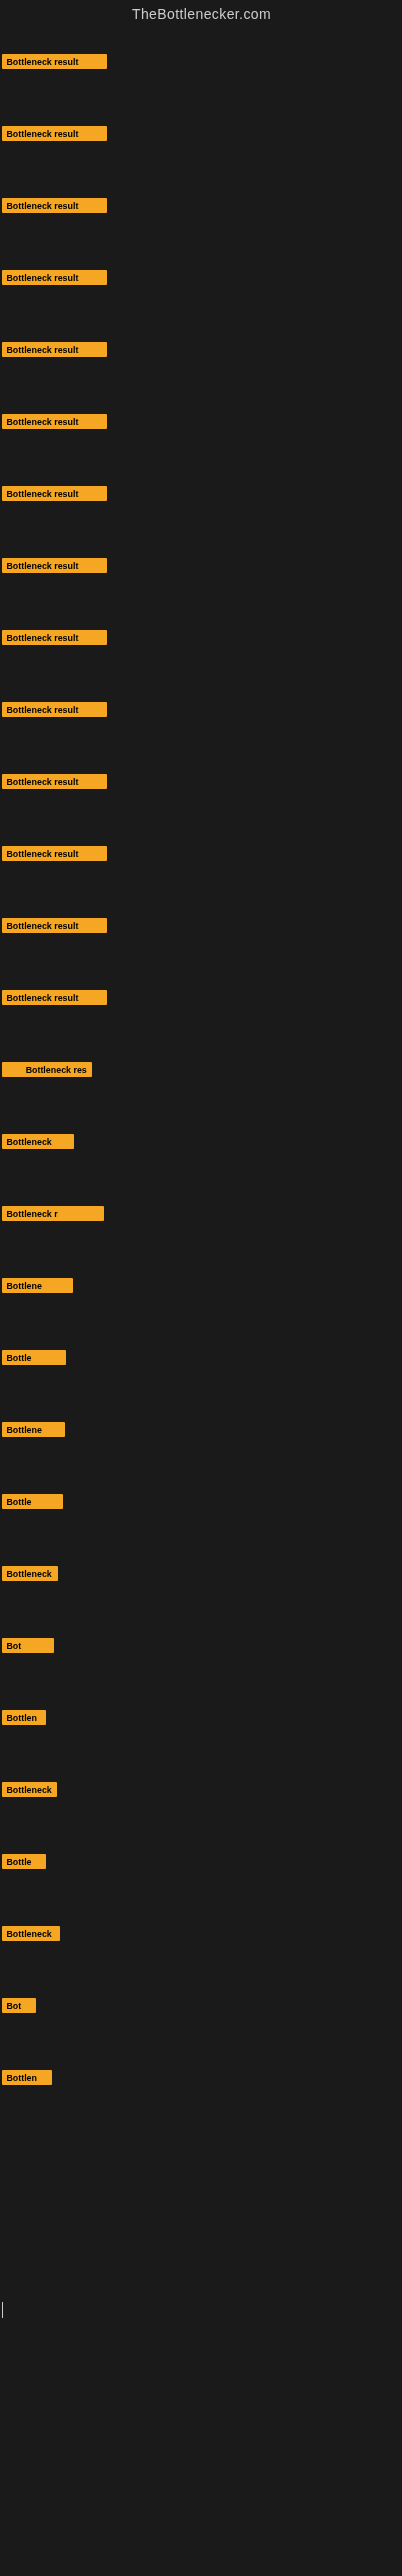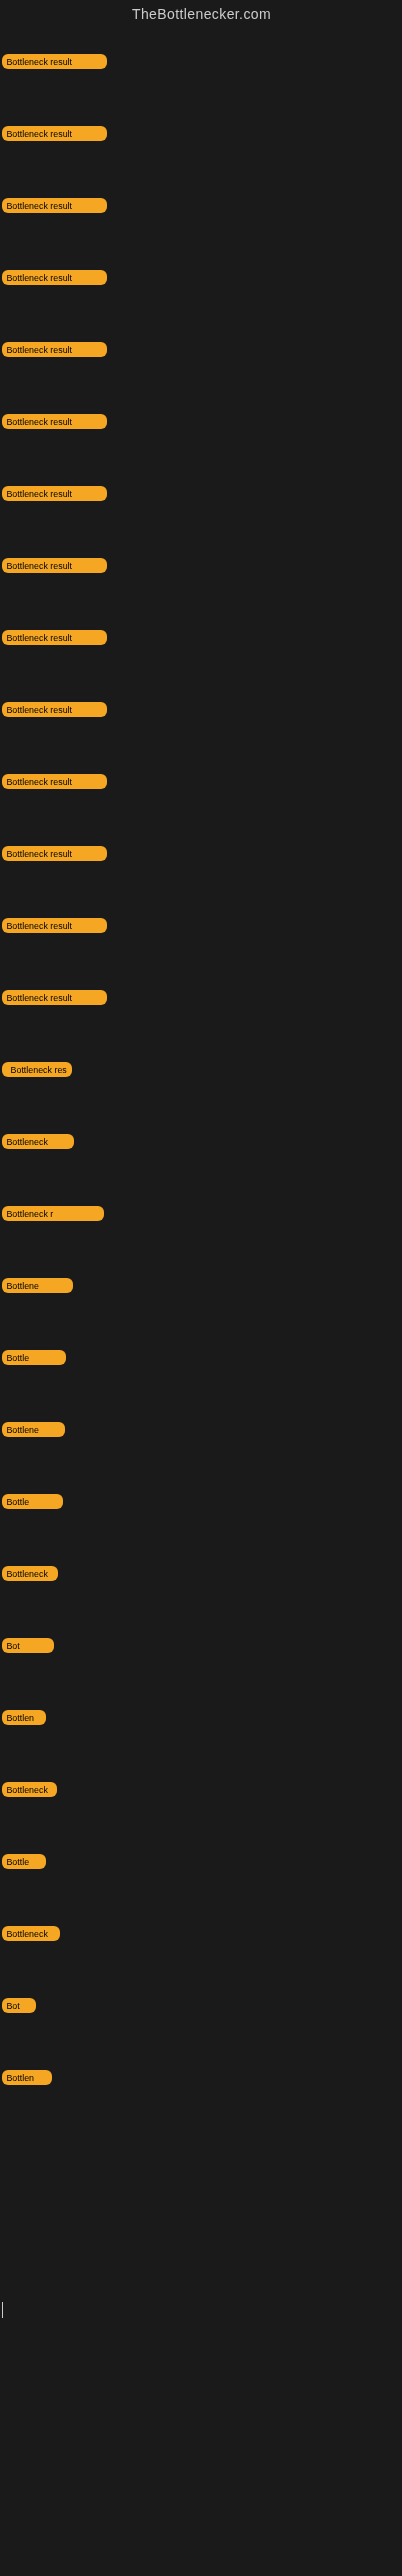--- a/index.html
+++ b/index.html
@@ -21,23 +21,23 @@
       color: #cccccc;
       font-size: 14px;
       padding: 6.4px 0 3.2px 0;
       letter-spacing: 0.4px;
     }
 
     .bottleneck-badge {
       background-color: #f5a623;
       color: #000;
       font-size: 8.9px;
-      font-weight: normal;
+      font-weight: bold;
       padding: 2.4px 4.8px;
-      border-radius: 6px;
+      border-radius: 1px;
       display: inline-block;
       white-space: nowrap;
       overflow: hidden;
     }
 
     .row {
       padding: 3.2px 1.6px;
       height: 72px;
       display: flex;
       align-items: center;
@@ -51,21 +51,21 @@
     .row-5 .bottleneck-badge { width: 105px; }
     .row-6 .bottleneck-badge { width: 105px; }
     .row-7 .bottleneck-badge { width: 105px; }
     .row-8 .bottleneck-badge { width: 105px; }
     .row-9 .bottleneck-badge { width: 105px; }
     .row-10 .bottleneck-badge { width: 105px; }
     .row-11 .bottleneck-badge { width: 105px; }
     .row-12 .bottleneck-badge { width: 105px; }
     .row-13 .bottleneck-badge { width: 105px; }
     .row-14 .bottleneck-badge { width: 105px; }
-    .row-15 .bottleneck-badge { width: 70px; text-align: right; }
+    .row-15 .bottleneck-badge { width: 90px; text-align: right; }
     .row-16 .bottleneck-badge { width: 72px; }
     .row-17 .bottleneck-badge { width: 102px; }
     .row-18 .bottleneck-badge { width: 71px; }
     .row-19 .bottleneck-badge { width: 64px; }
     .row-20 .bottleneck-badge { width: 63px; }
     .row-21 .bottleneck-badge { width: 61px; }
     .row-22 .bottleneck-badge { width: 56px; }
     .row-23 .bottleneck-badge { width: 52px; }
     .row-24 .bottleneck-badge { width: 44px; }
     .row-25 .bottleneck-badge { width: 55px; }

